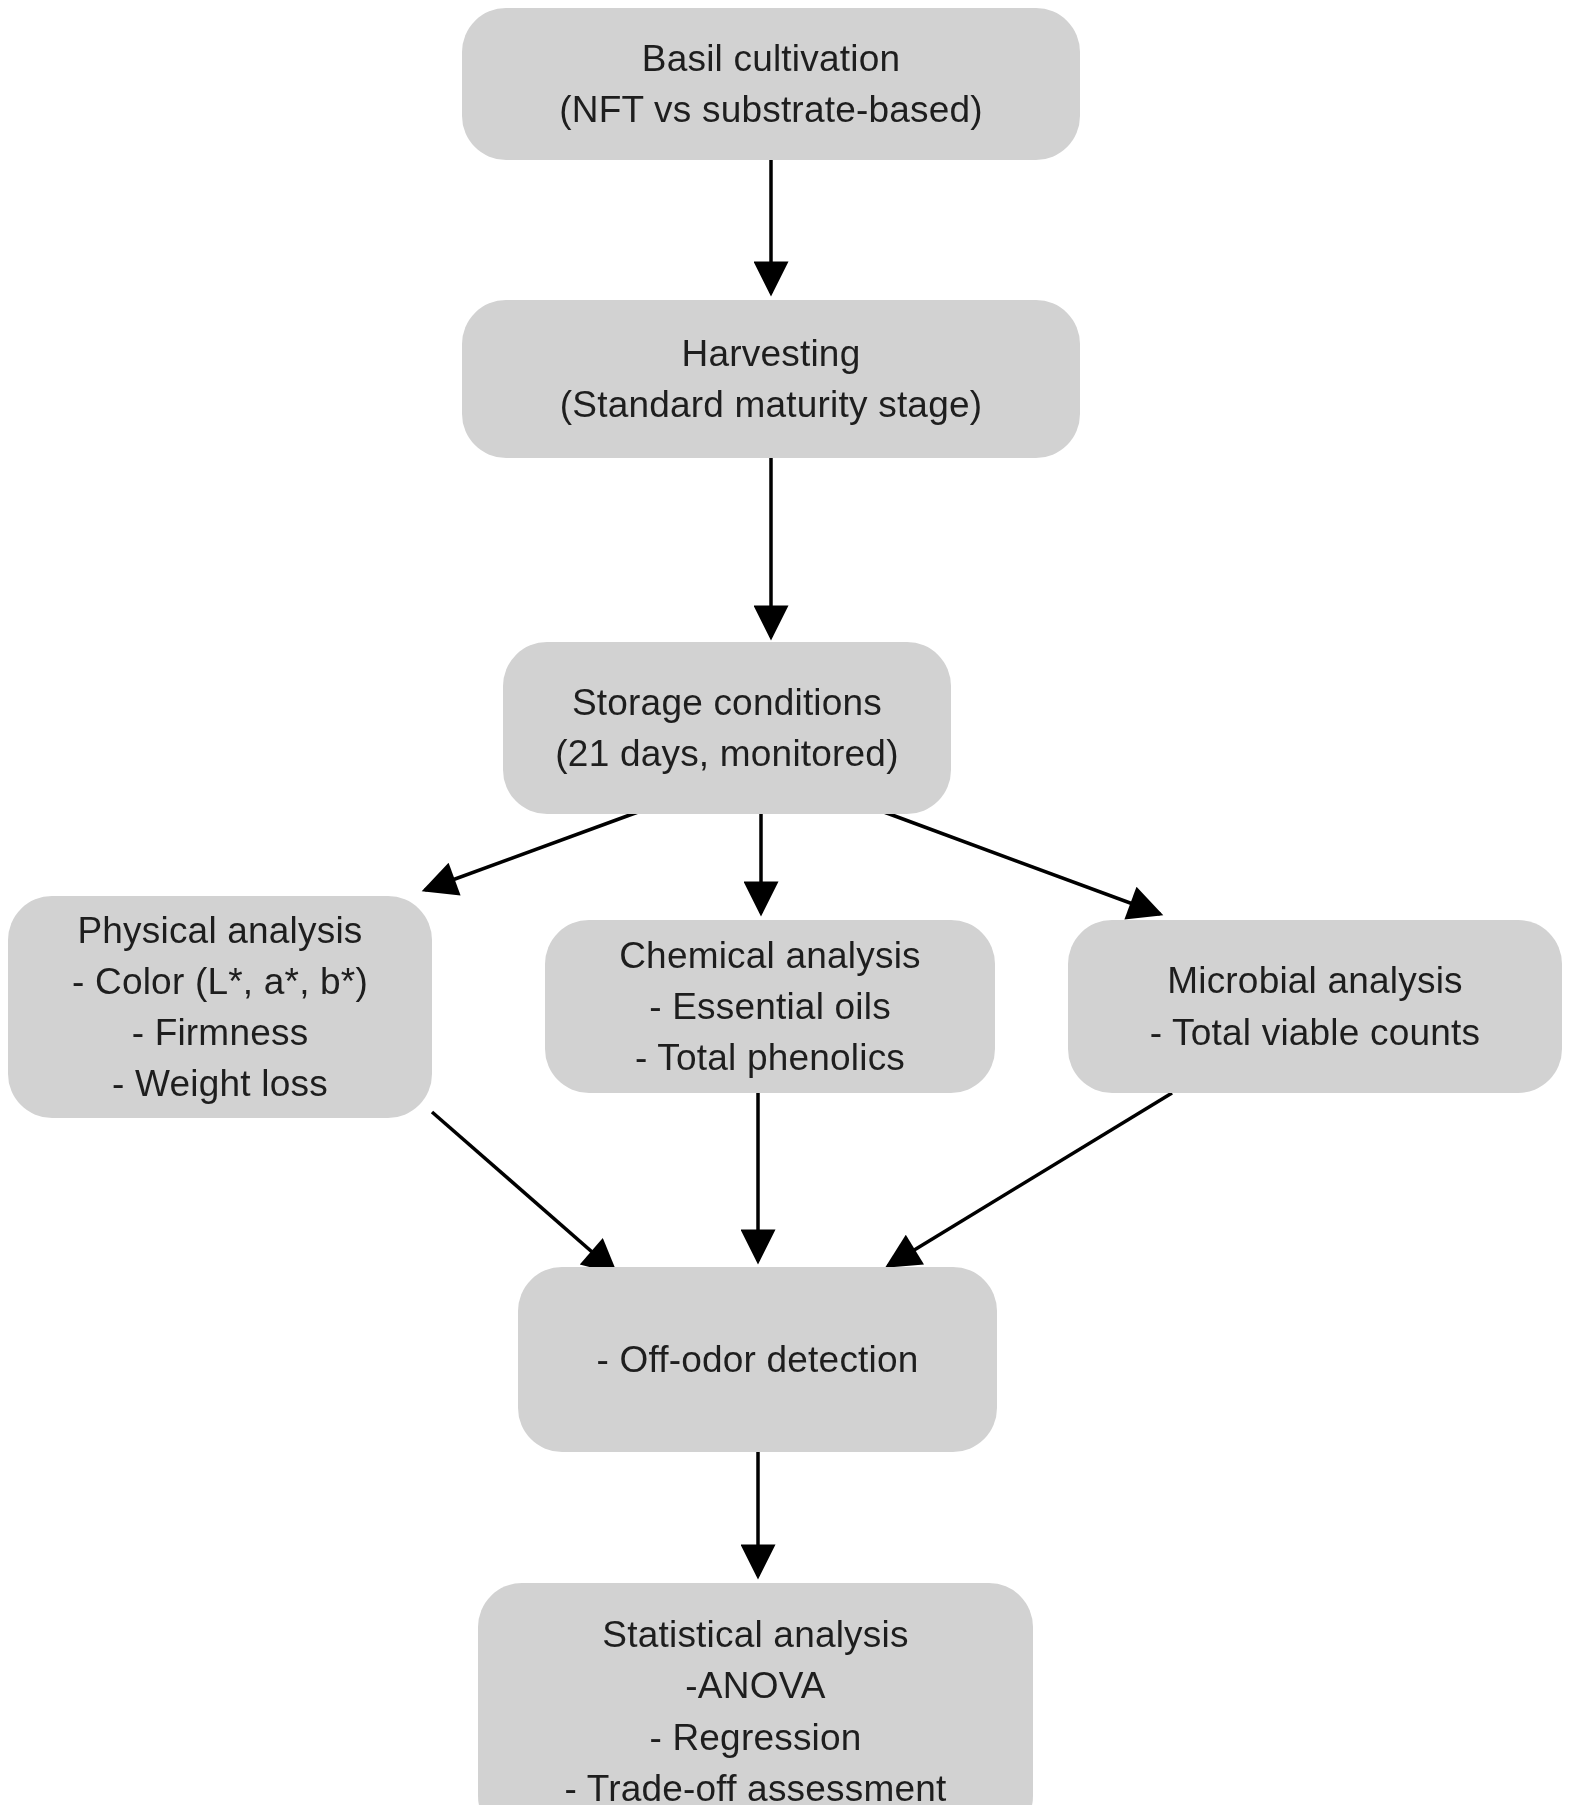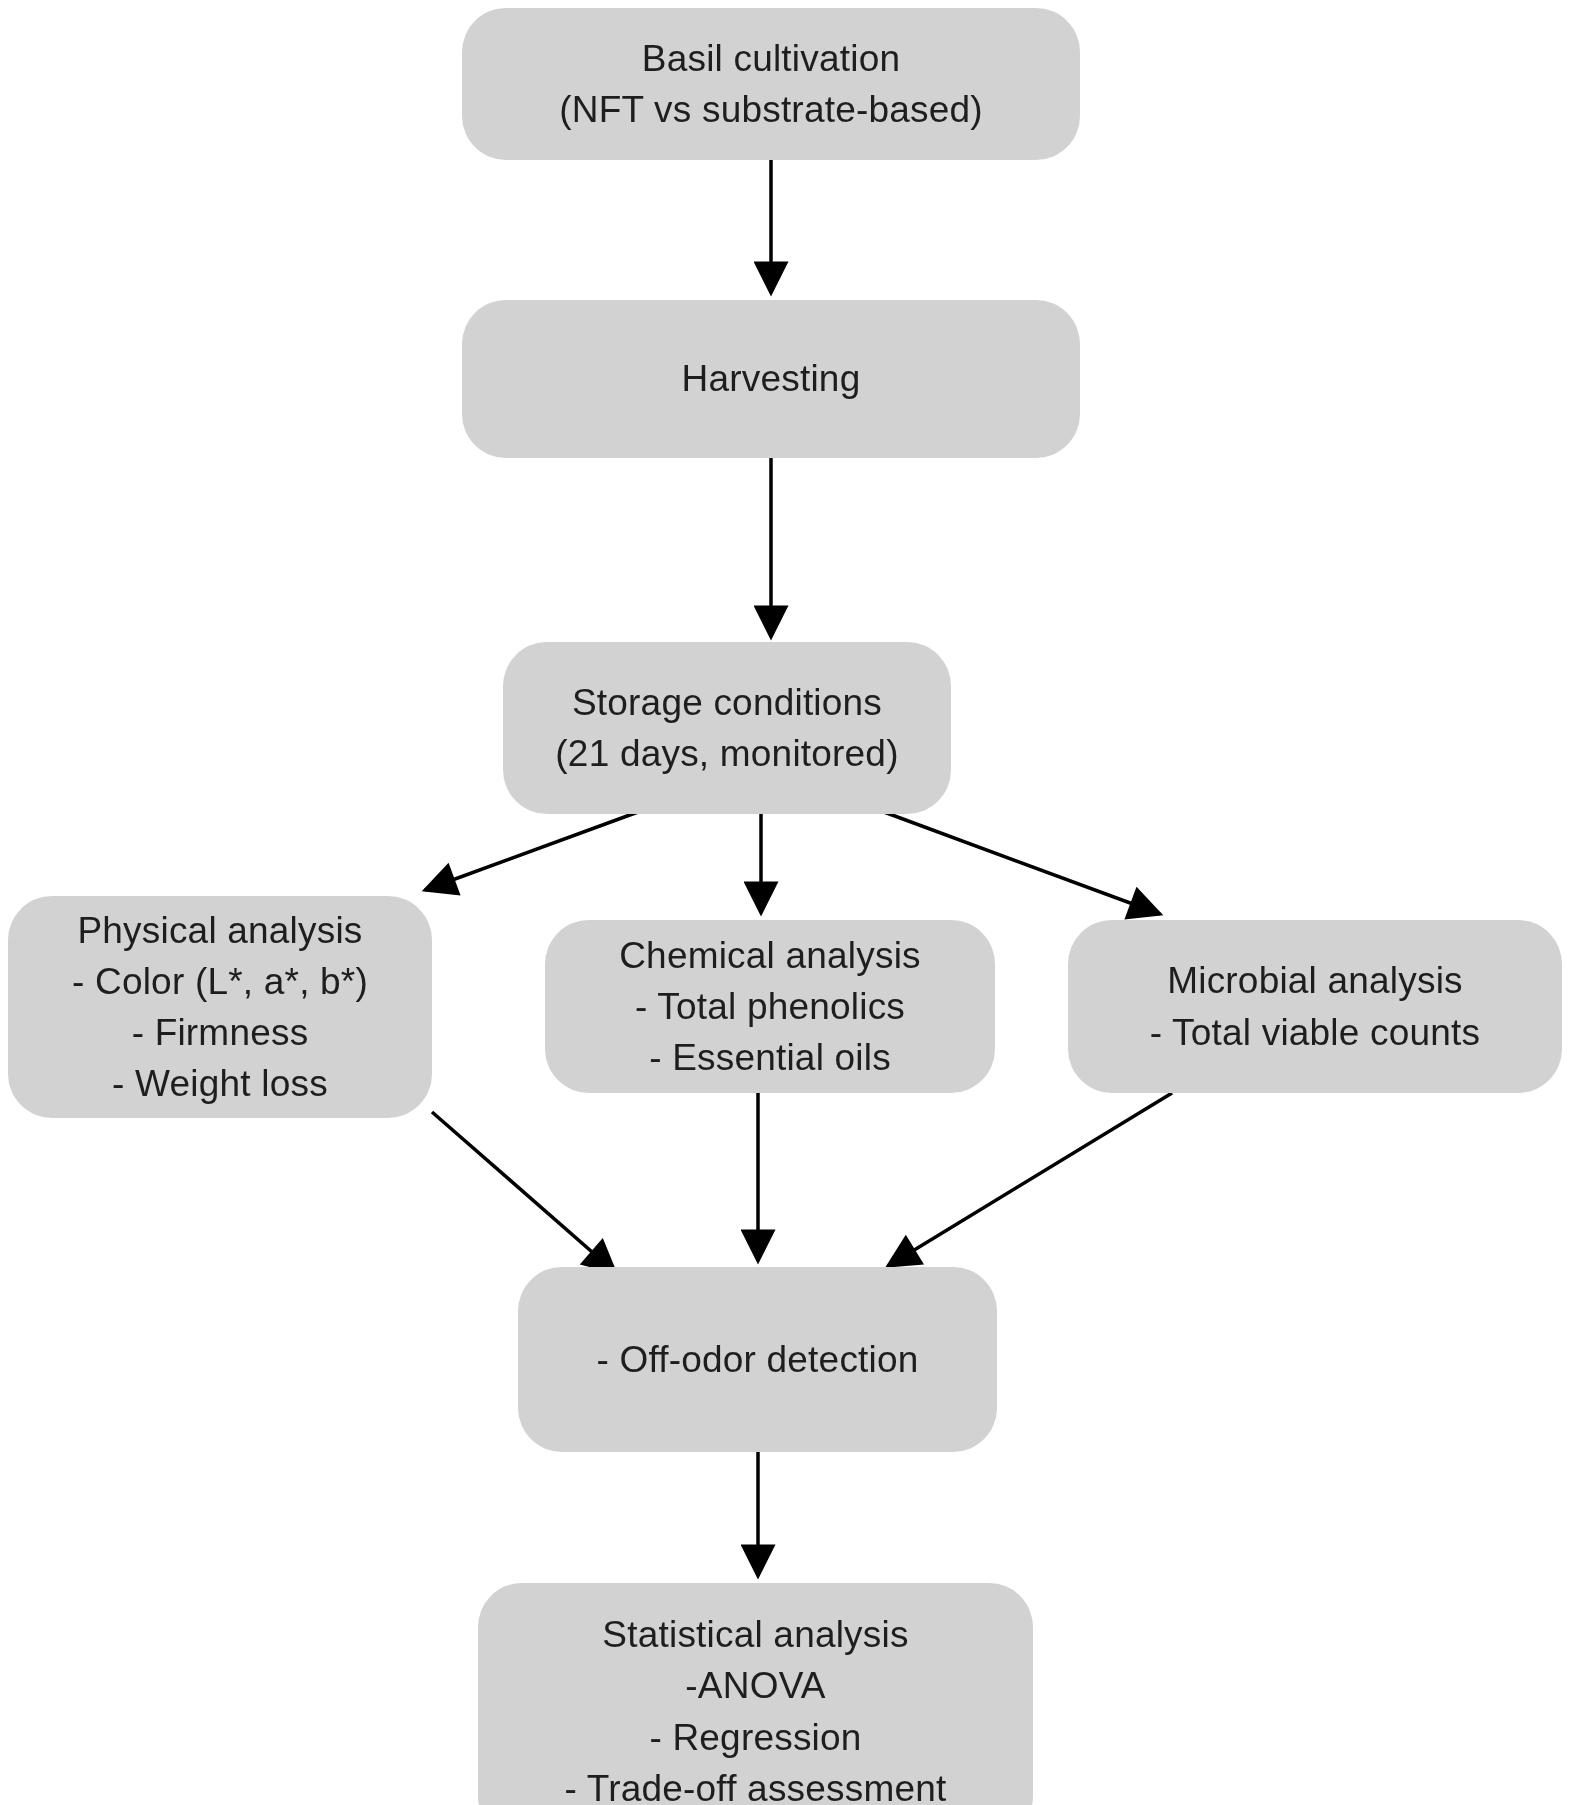--- a/index.html
+++ b/index.html
@@ -67,38 +67,39 @@
     <line x1="758" y1="1452" x2="758" y2="1576" marker-end="url(#ah)"></line>
   </svg>
 
   <div class="node" style="left:462px; top:8px; width:618px; height:152px">
     <div class="line">Basil cultivation</div>
     <div class="line">(NFT vs substrate-based)</div>
   </div>
 
   <div class="node" style="left:462px; top:300px; width:618px; height:158px">
     <div class="line">Harvesting</div>
+    <div class="line">(Standard maturity stage)</div>
   </div>
 
   <div class="node" style="left:503px; top:642px; width:448px; height:172px">
     <div class="line">Storage conditions</div>
     <div class="line">(21 days, monitored)</div>
   </div>
 
   <div class="node" style="left:8px; top:896px; width:424px; height:222px">
     <div class="line">Physical analysis</div>
     <div class="line">- Color (L*, a*, b*)</div>
     <div class="line">- Firmness</div>
     <div class="line">- Weight loss</div>
   </div>
 
   <div class="node" style="left:545px; top:920px; width:450px; height:173px">
     <div class="line">Chemical analysis</div>
+    <div class="line">- Essential oils</div>
     <div class="line">- Total phenolics</div>
-    <div class="line">- Essential oils</div>
   </div>
 
   <div class="node" style="left:1068px; top:920px; width:494px; height:173px">
     <div class="line">Microbial analysis</div>
     <div class="line">- Total viable counts</div>
   </div>
 
   <div class="node" style="left:518px; top:1267px; width:479px; height:185px">
     <div class="line">- Off-odor detection</div>
   </div>

